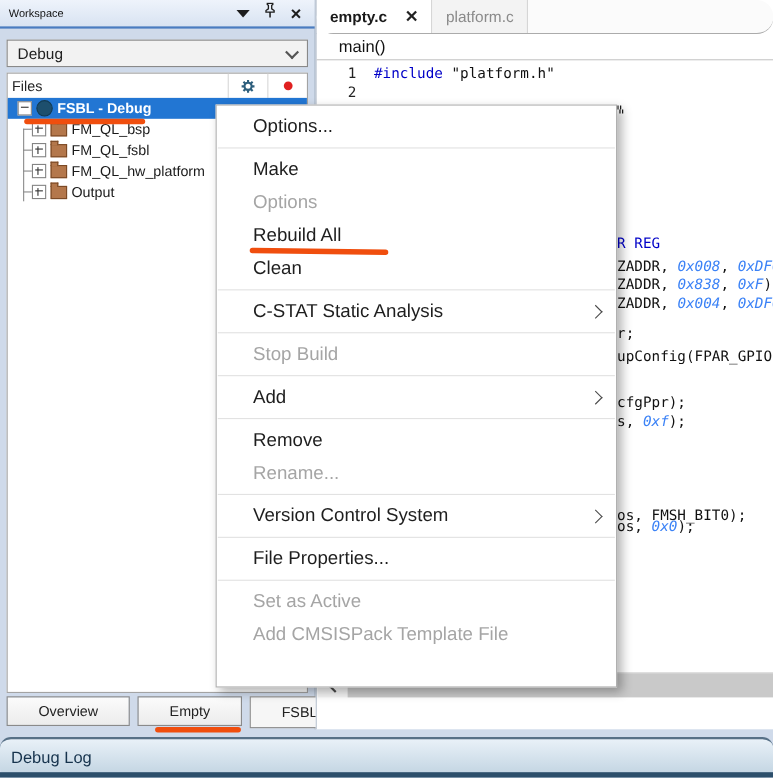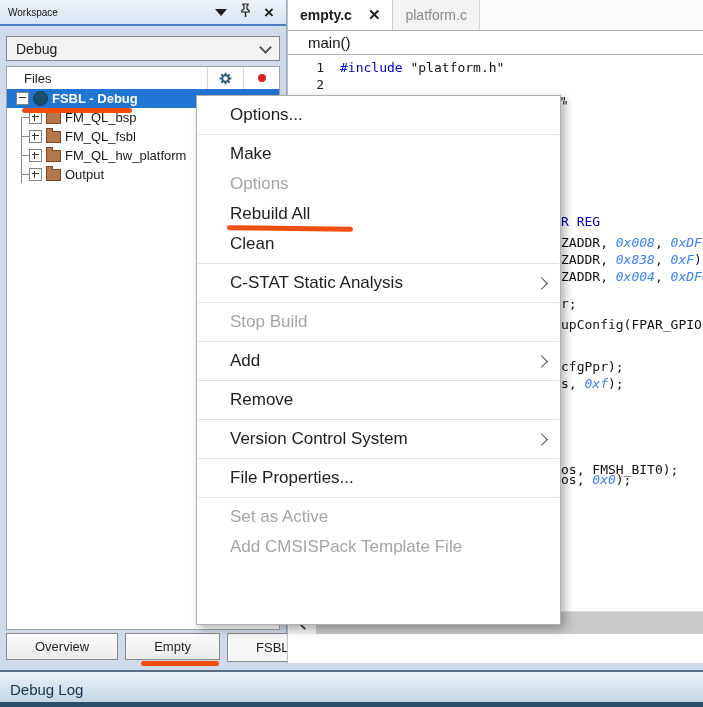--- a/index.html
+++ b/index.html
@@ -18,21 +18,21 @@
 
   .ws-combo{position:absolute;left:6px;top:36px;width:274px;height:25px;background:#f2f2f2;
             border:1px solid #898989;box-sizing:border-box;display:flex;align-items:center;
             padding:0 9px;font-size:14px;color:#222;}
   .chev-down{width:7px;height:7px;border-right:2px solid #555;border-bottom:2px solid #555;
              transform:rotate(45deg);margin-left:auto;margin-top:-3px;}
 
   .files-panel{position:absolute;left:6px;top:66px;width:274px;height:564px;background:#fff;
                border:1px solid #a3a3a3;box-sizing:border-box;}
   .files-header{height:22px;display:flex;border-bottom:1px solid #e0e0e0;align-items:center;}
-  .files-label{flex:1;padding-left:17px;font-size:13px;color:#222;}
+  .files-label{flex:1;padding-left:4px;font-size:13px;color:#222;}
   .fh-col{width:35px;height:100%;border-left:1px solid #d8d8d8;display:flex;align-items:center;justify-content:center;}
   .red-dot{width:8px;height:8px;border-radius:50%;background:#e02020;}
 
   .tree{position:absolute;left:0;top:22px;right:0;}
   .trow{height:19px;display:flex;align-items:center;position:relative;}
   .trow .lbl{font-size:13px;margin-left:4px;white-space:nowrap;}
   .trow.selected{background:#2276d3;}
   .trow.selected .lbl{color:#fff;font-weight:bold;}
   .expander{width:11px;height:11px;background:#fff;border:1px solid #848484;position:relative;flex:0 0 auto;}
   .expander::before{content:"";position:absolute;left:2px;right:2px;top:4px;height:1px;background:#333;}
@@ -44,21 +44,21 @@
   .stub{width:8px;height:1px;background:#8a8a8a;margin-left:14px;flex:0 0 auto;}
   .indent-root{width:9px;flex:0 0 auto;}
 
   .ws-tabs{position:absolute;left:6px;top:633px;display:flex;gap:7px;}
   .ws-tab{height:25px;padding:0 28px;display:flex;align-items:center;font-size:13px;color:#222;
           background:linear-gradient(#fbfbfb,#ececec);border:1px solid #8a8a8a;}
   .ws-tab.active{background:#f6f6f6;height:27px;}
 
   
   .editor{position:absolute;left:287px;top:0;width:416px;height:663px;background:#fff;border-left:1px solid #b9c2cf;box-sizing:border-box;}
-  .ed-tabs{height:30px;background:#fbfbfb;border-bottom:1px solid #ababab;display:flex;}
+  .ed-tabs{height:30px;background:#fbfbfb;border-bottom:1px solid #ababab;display:flex;border-radius:15px;}
   .ed-tab{display:flex;align-items:center;padding:0 12px;font-size:14px;}
   .ed-tab.active{background:#fff;font-weight:bold;border-right:1px solid #cccccc;}
   .ed-tab.inactive{color:#8a8a8a;background:#f3f3f3;border-right:1px solid #d6d6d6;}
   .tab-x{font-weight:bold;font-size:15px;color:#222;margin-left:16px;}
   .ed-crumb{height:23px;border-bottom:1px solid #b5b5b5;display:flex;align-items:center;
             padding-left:20px;font-size:15px;color:#111;background:#fff;}
   .ed-code{position:relative;height:560px;font-family:"DejaVu Sans Mono","Liberation Mono",monospace;
            font-size:13px;overflow:hidden;background:#fff;}
   .cl{position:absolute;left:0;white-space:pre;display:flex;}
   .cl .ln{width:36px;text-align:right;padding-right:16px;color:#222;flex:0 0 auto;}
@@ -84,21 +84,21 @@
 
   
   .red-underline{position:absolute;height:5px;border-radius:3px;background:#f04e0e;z-index:20;}
   .ul-tree{left:22px;top:108px;width:110px;}
   .ul-menu{left:227px;top:226px;width:126px;transform:rotate(.8deg);}
   .ul-tab{left:141px;top:661px;width:78px;}
 
   
   .statusbar{position:absolute;left:0;top:670px;width:703px;height:37px;box-sizing:border-box;
              background:linear-gradient(#e9f1f8,#bfd2e0);border-top:2px solid #577086;
-             display:flex;align-items:center;padding-left:10px;font-size:15px;color:#16334d;}
+             display:flex;align-items:center;padding-left:10px;font-size:15px;color:#16334d;border-radius:10px;}
   .bottom-edge{position:absolute;left:0;top:702px;width:703px;height:5px;background:#2c4f6b;}
 
   .gear-svg{display:block;}
 </style>
 </head>
 <body>
 
 <div class="screen">
 
   <div class="dock">
@@ -264,20 +264,23 @@
       </div>
     <div class="sep"></div>
     <div class="mi">
         <span>Add</span>
         <span class="mi-arrow"></span>
       </div>
     <div class="sep"></div>
     <div class="mi">
         <span>Remove</span>
       </div>
+    <div class="mi disabled">
+        <span>Rename...</span>
+      </div>
     <div class="sep"></div>
     <div class="mi">
         <span>Version Control System</span>
         <span class="mi-arrow"></span>
       </div>
     <div class="sep"></div>
     <div class="mi">
         <span>File Properties...</span>
       </div>
     <div class="sep"></div>

